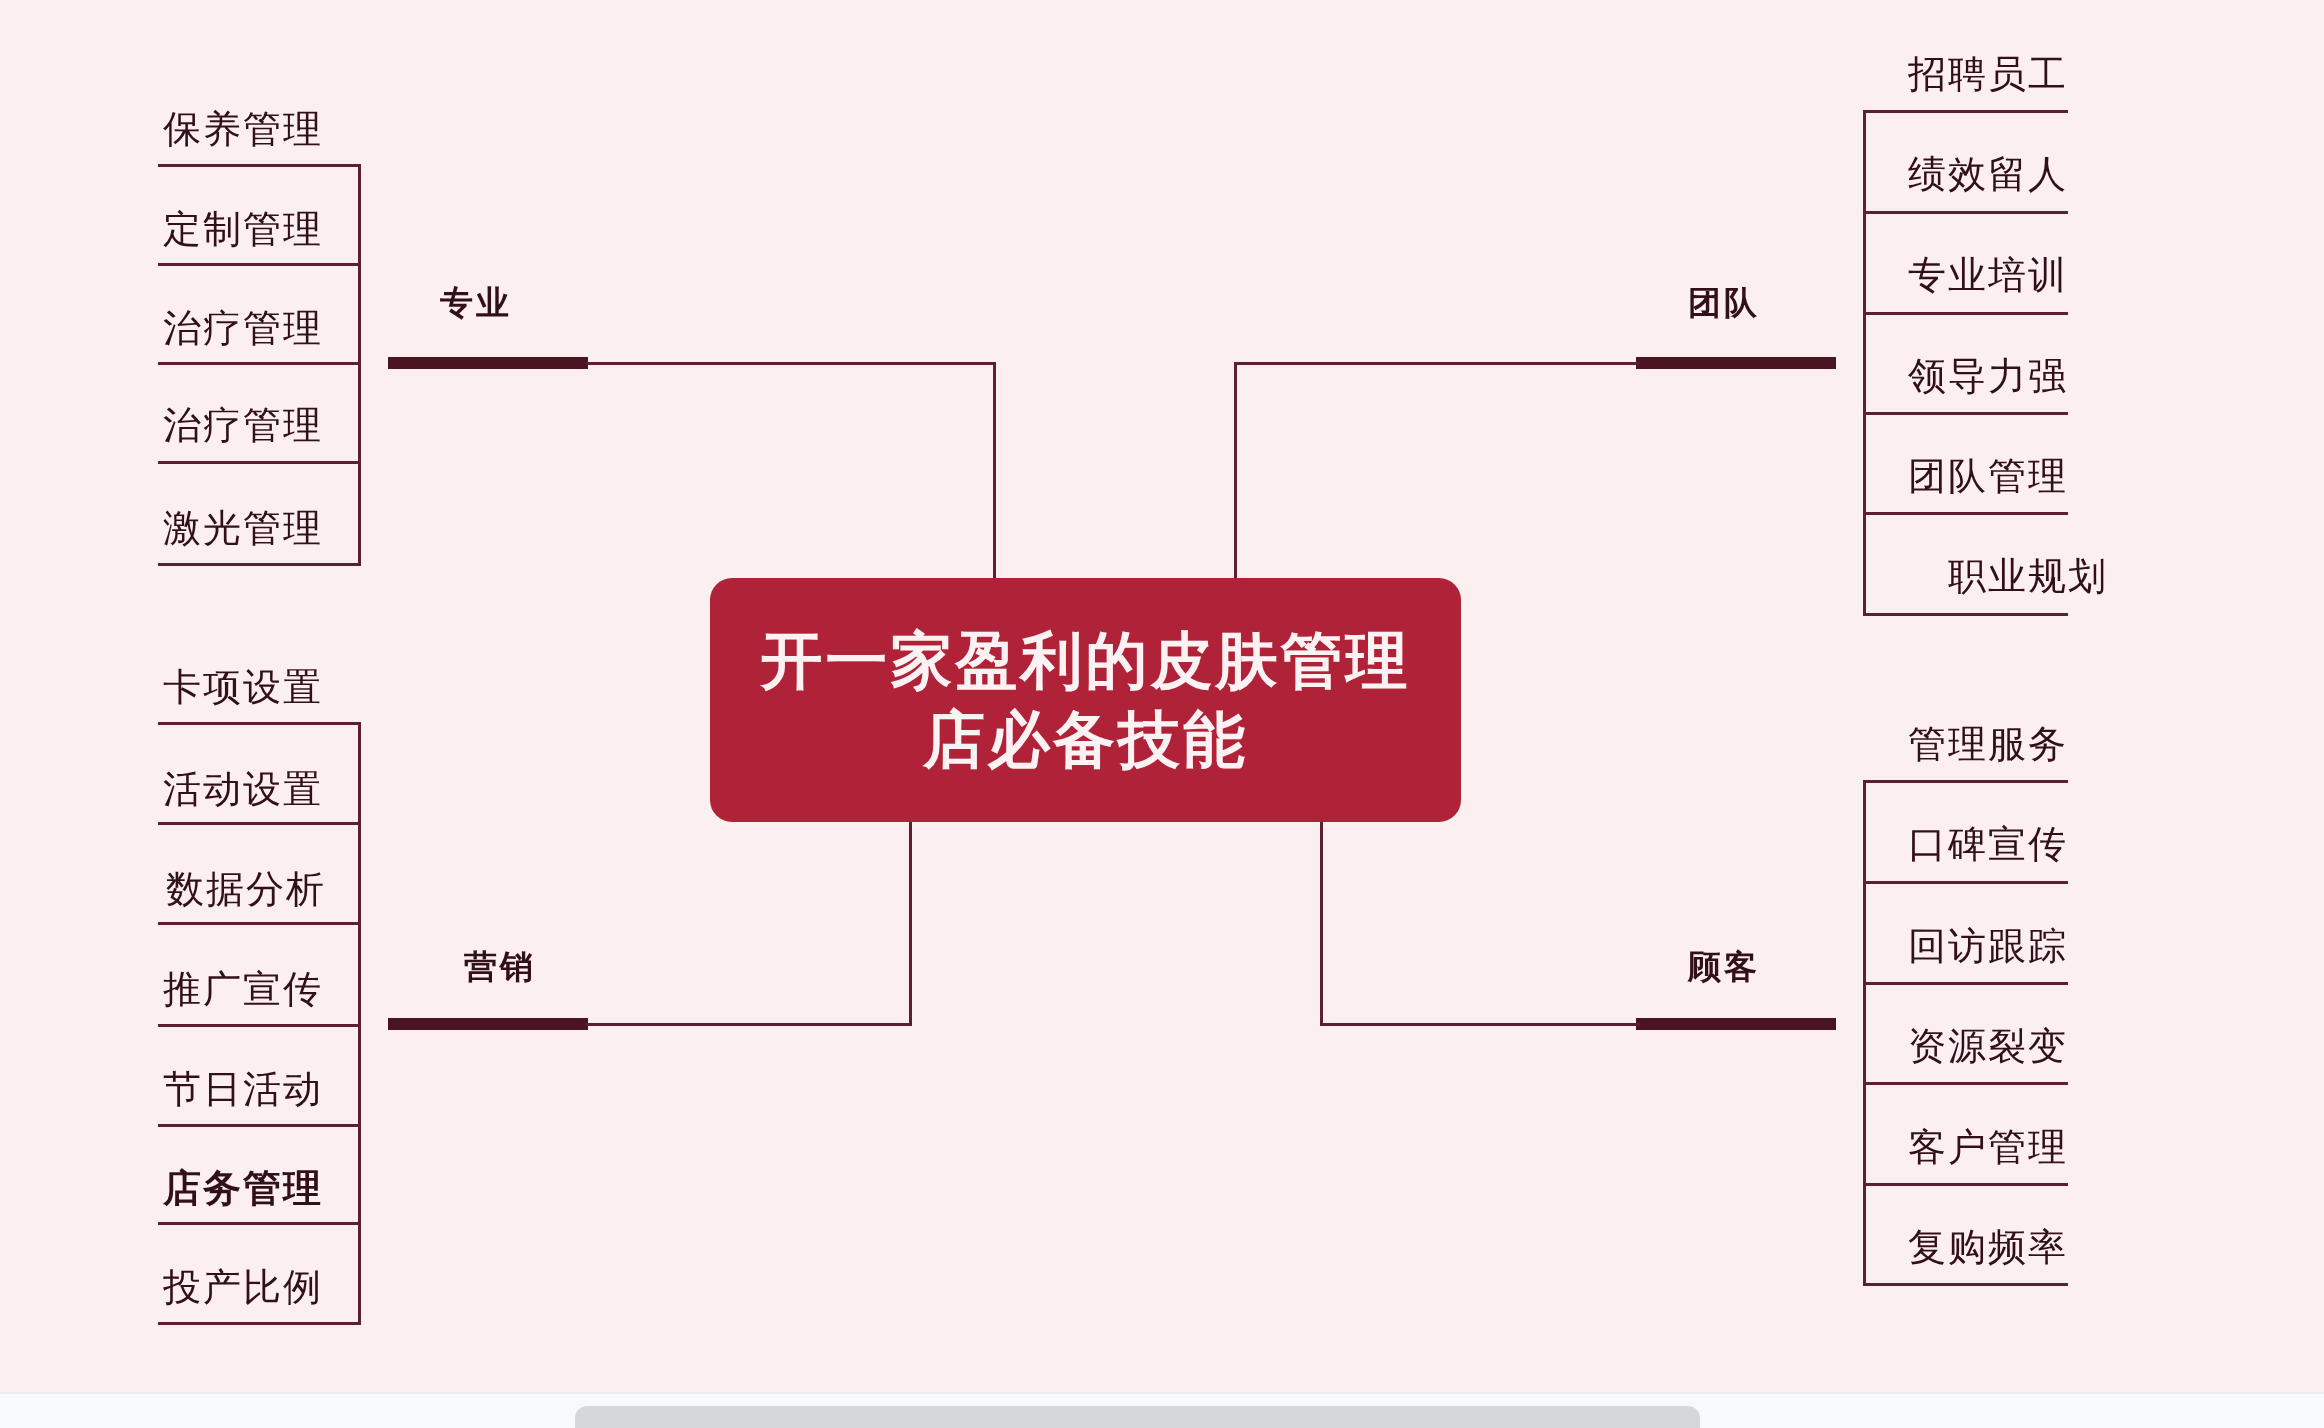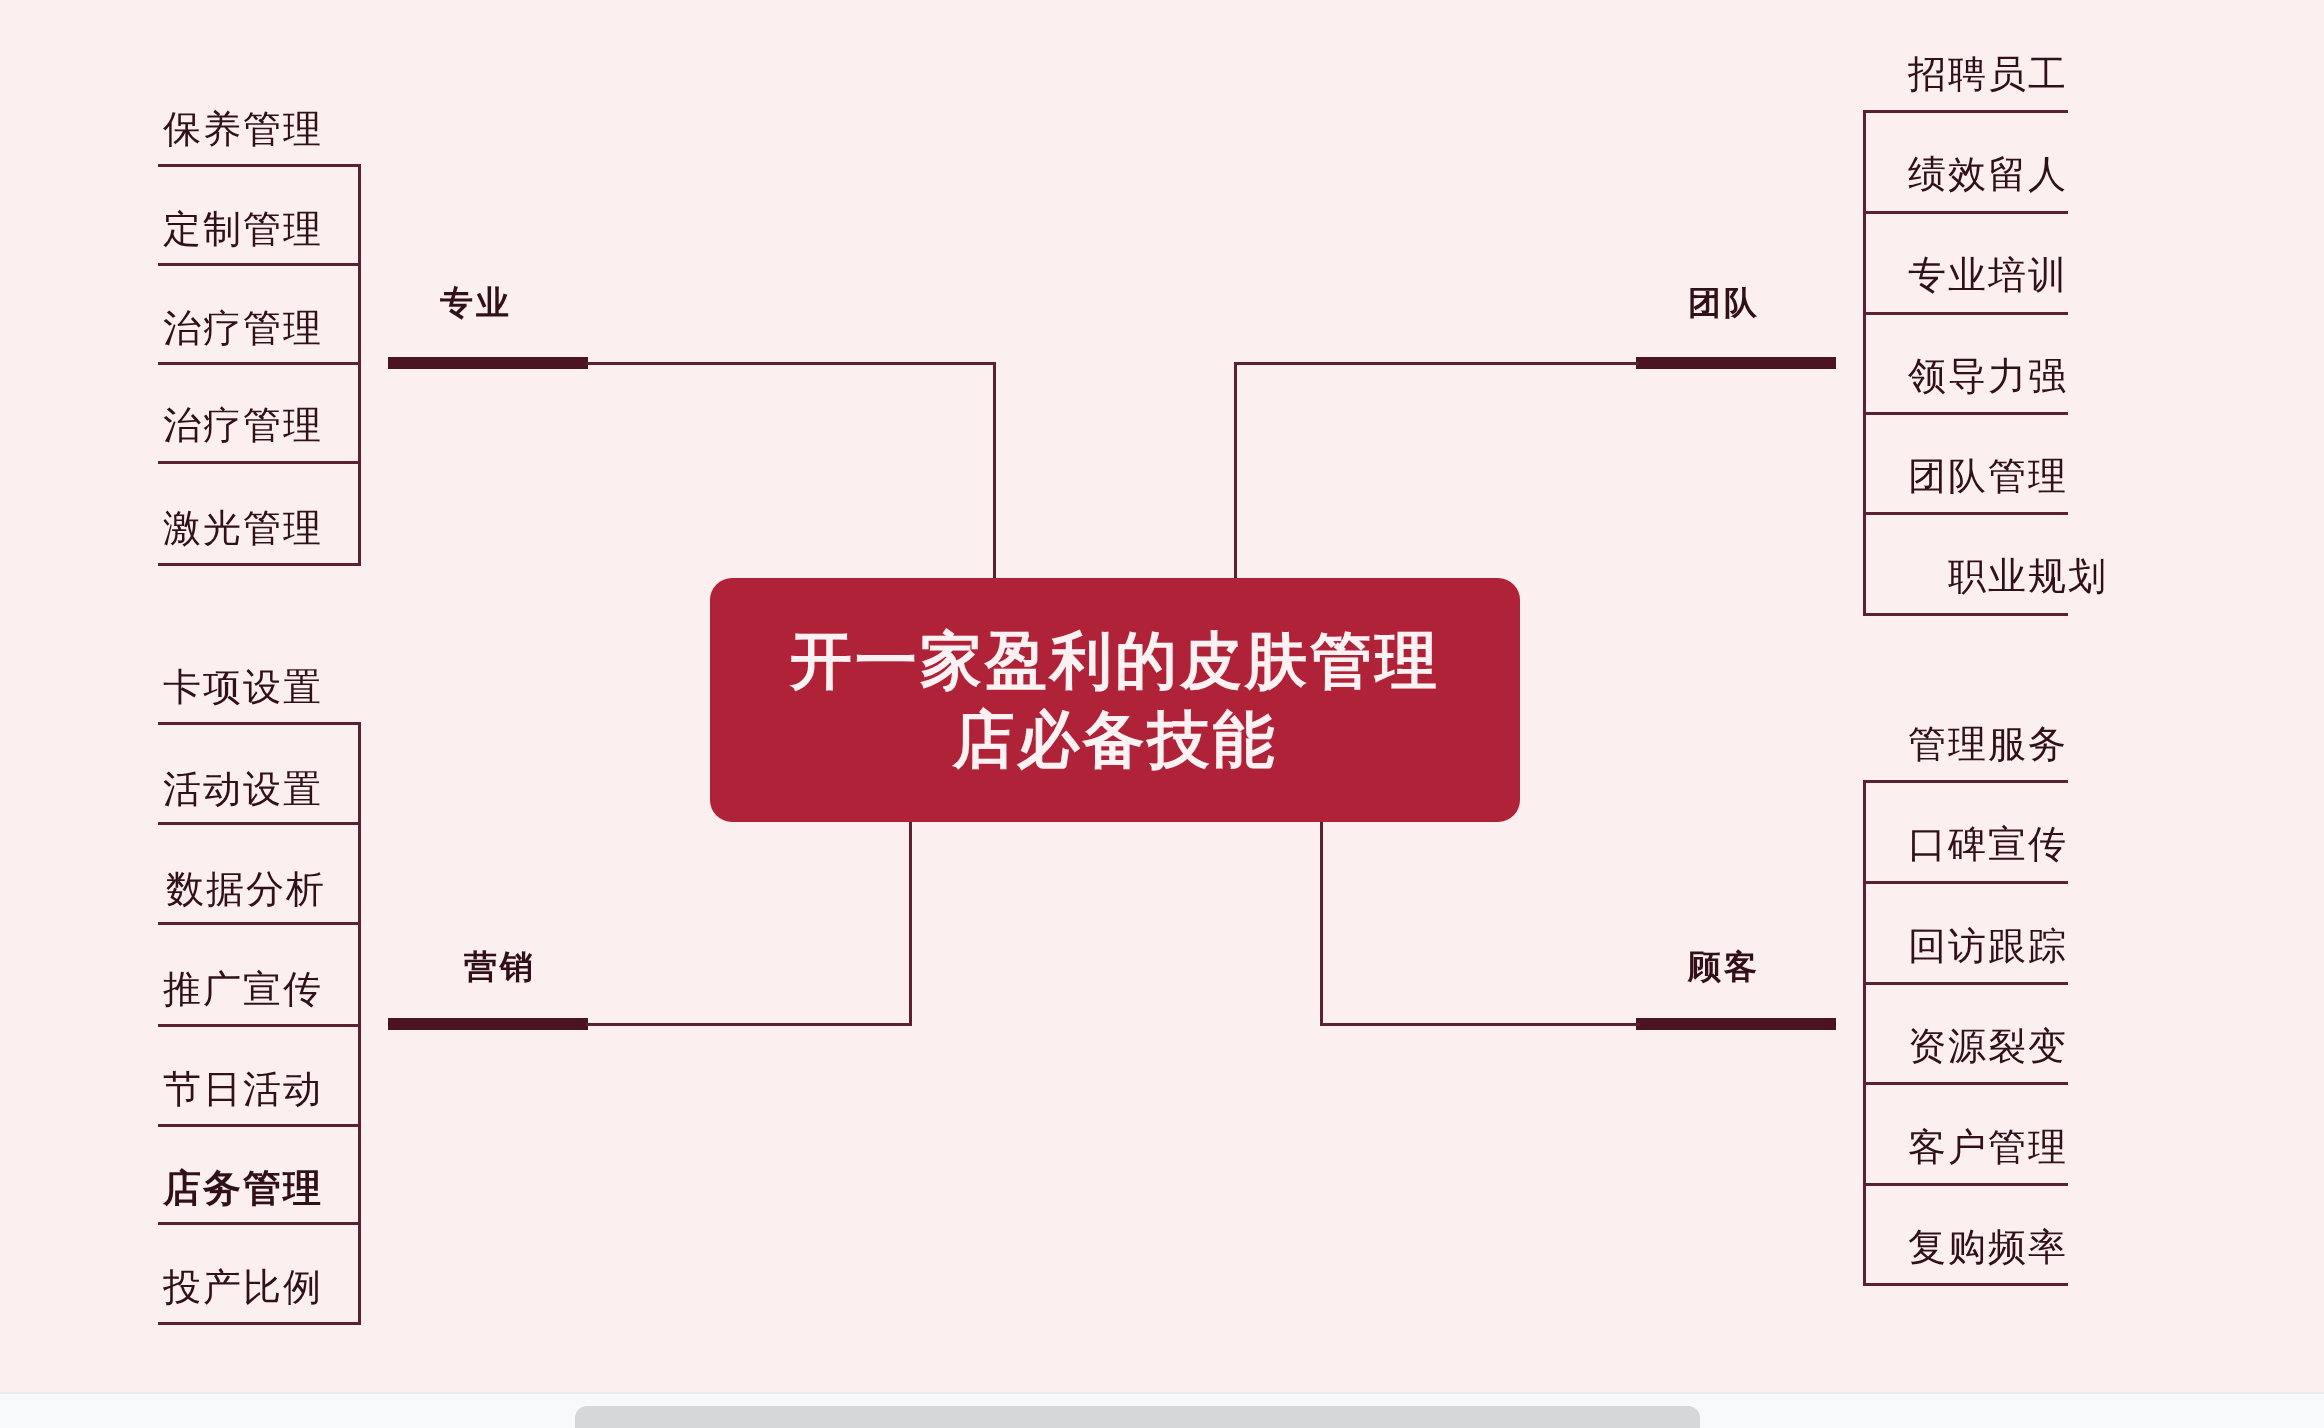--- a/index.html
+++ b/index.html
@@ -40,21 +40,21 @@
     letter-spacing: 3px;
     white-space: nowrap;
     line-height: 1;
   }
 
   
   #center-card {
     position: absolute;
     left: 710px;
     top: 578px;
-    width: 810px;
+    width: 751px;
     height: 244px;
     background: #AF2238;
     border-radius: 22px;
     display: flex;
     flex-direction: column;
     align-items: center;
     justify-content: center;
     box-sizing: border-box;
     padding: 0 40px;
   }

